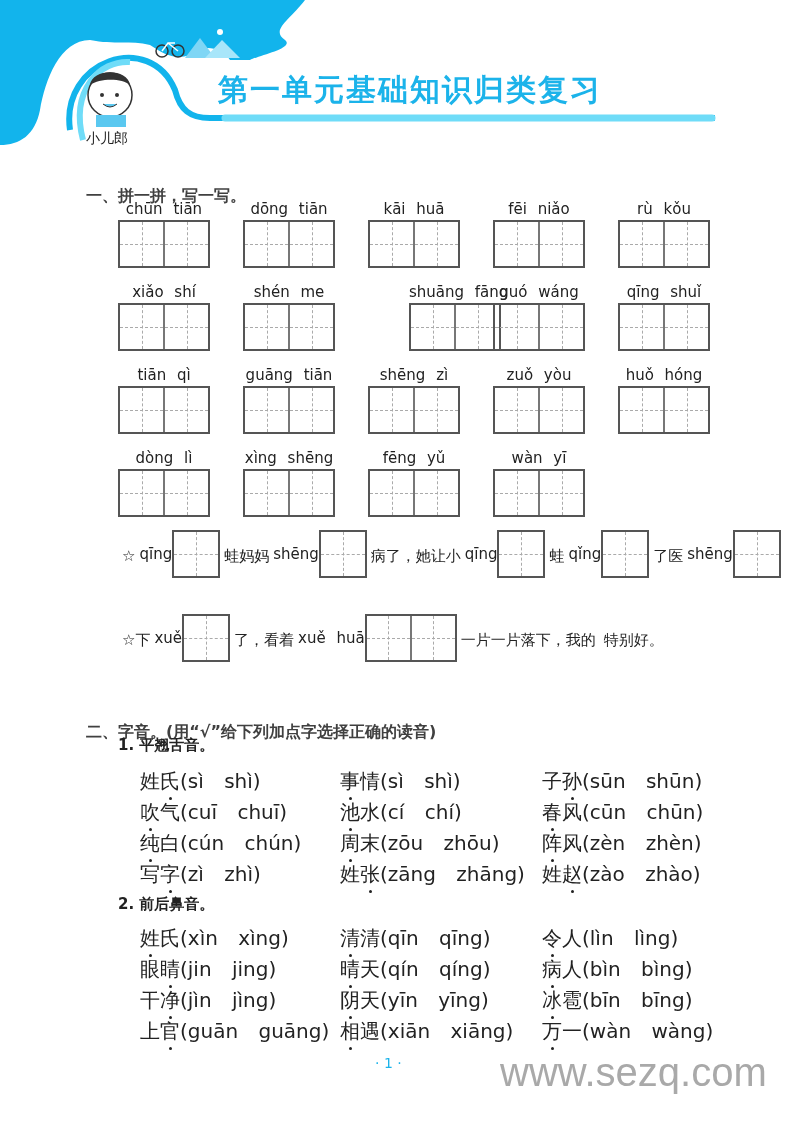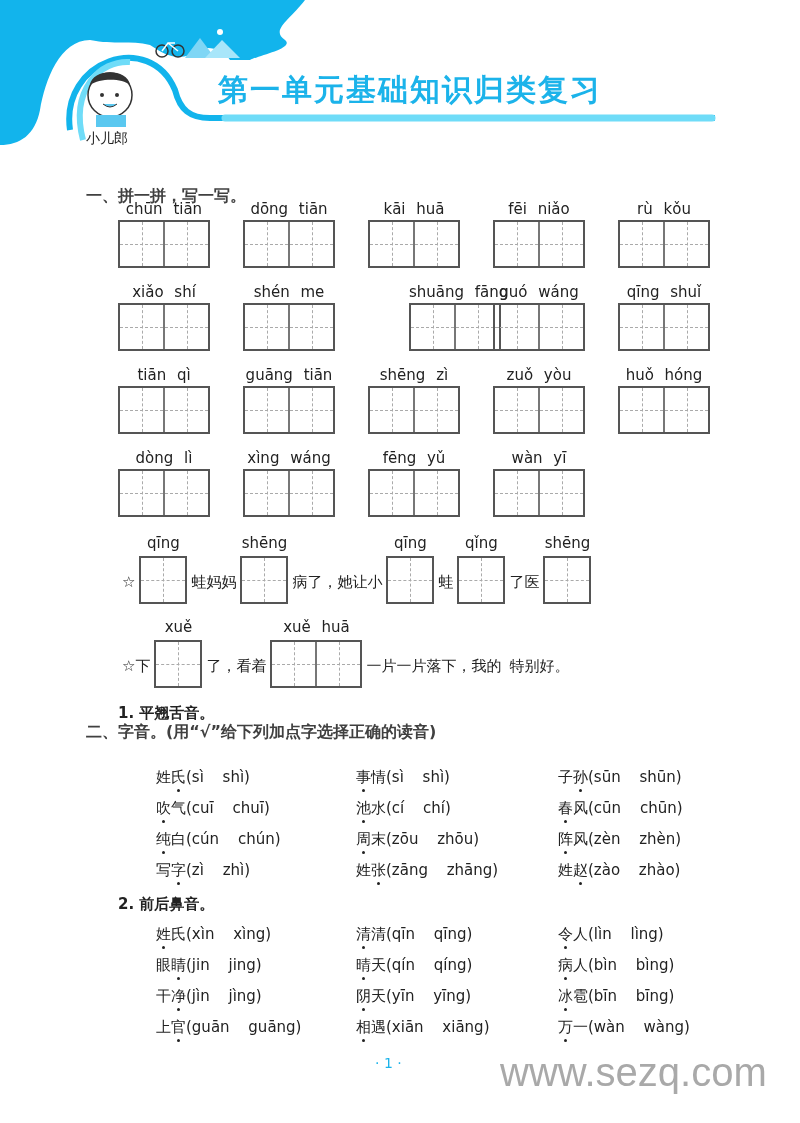--- a/index.html
+++ b/index.html
@@ -11,26 +11,26 @@
   .sec-title { position:absolute; left:86px; font-size:16px; color:#404040; font-weight:bold;margin-top:14px; }
   .grid-item { position:absolute; width:92px; }
   .py { text-align:center; font-size:15px; color:#222; height:22px; line-height:22px; white-space:nowrap; word-spacing:6px; }
   .box2 { width:88px; height:44px; border:2px solid #555; position:relative; display:flex; margin:0 auto; }
   .cell { flex:1; position:relative; }
   .cell + .cell { border-left:2px solid #777; }
   .cell::before { content:""; position:absolute; left:50%; top:0; bottom:0; border-left:1px dashed #aaa; }
   .cell::after { content:""; position:absolute; top:50%; left:0; right:0; border-top:1px dashed #aaa; }
   .sentence { position:absolute; left:118px; display:flex; align-items:flex-end; font-size:15px; }
   .sentence .txt { height:44px; line-height:44px; padding:0 4px; white-space:nowrap; }
-  .sb { display:flex; flex-direction:column; align-items:center; }
+  .sb { display:flex; flex-direction:row; align-items:center; }
   .sb .py { height:26px; line-height:26px; }
   .box1 { width:44px; height:44px; border:2px solid #555; position:relative; display:flex; }
   .box1w { width:88px; height:44px; border:2px solid #555; position:relative; display:flex; }
   .sub { position:absolute; left:118px; font-size:15px; font-weight:bold; color:#222; }
-  .qrow { position:absolute; font-size:15px; white-space:nowrap;margin-left:16px; }
+  .qrow { position:absolute; font-size:20px; white-space:nowrap; }
   .qrow .ch { position:relative; display:inline-block; }
   .qrow .ch.dot::after { content:""; position:absolute; left:50%; bottom:-5px; width:3px; height:3px; margin-left:-1.5px; border-radius:50%; background:#222; }
   .opt { word-spacing:14px; }
   .page-num { position:absolute; left:375px; top:1055px; color:#1bb3ea; font-size:14px; }
   .watermark { position:absolute; left:500px; top:1050px; color:#a9a9a9; font-size:40px; font-family:"Liberation Sans", sans-serif; }
 </style>
 </head>
 <body>
 
 <svg class="header-bg" viewBox="0 0 800 170">
@@ -170,21 +170,21 @@
       </div>
     </div>
     <div class="grid-item" style="left: 118px; top: 447px;">
       <div class="py">dòng lì</div>
       <div class="box2">
         <div class="cell"></div>
         <div class="cell"></div>
       </div>
     </div>
     <div class="grid-item" style="left: 243px; top: 447px;">
-      <div class="py">xìng wáng</div>
+      <div class="py">xìng shēng</div>
       <div class="box2">
         <div class="cell"></div>
         <div class="cell"></div>
       </div>
     </div>
     <div class="grid-item" style="left: 368px; top: 447px;">
       <div class="py">fēng yǔ</div>
       <div class="box2">
         <div class="cell"></div>
         <div class="cell"></div>
@@ -251,21 +251,21 @@
       <div class="box1w">
         <div class="cell"></div>
         <div class="cell"></div>
       </div>
     </div>
   <span class="txt">一片一片落下，我的</span>
   <span class="txt">特别好。</span>
 </div>
 
 <div class="sec-title" style="top:708px;">二、字音。(用“√”给下列加点字选择正确的读音)</div>
-<div class="sub" style="top:704px;text-align:right;">1. 平翘舌音。</div>
+<div class="sub" style="top:736px;text-align:right;">1. 平翘舌音。</div>
 <div id="part1">
     <div class="qrow" style="left: 140px; top: 768px;"><span class="ch">姓</span><span class="ch dot">氏</span><span class="opt">(sì shì)</span></div>
     <div class="qrow" style="left: 340px; top: 768px;"><span class="ch dot">事</span><span class="ch">情</span><span class="opt">(sì shì)</span></div>
     <div class="qrow" style="left: 542px; top: 768px;"><span class="ch">子</span><span class="ch dot">孙</span><span class="opt">(sūn shūn)</span></div>
     <div class="qrow" style="left: 140px; top: 799px;"><span class="ch dot">吹</span><span class="ch">气</span><span class="opt">(cuī chuī)</span></div>
     <div class="qrow" style="left: 340px; top: 799px;"><span class="ch dot">池</span><span class="ch">水</span><span class="opt">(cí chí)</span></div>
     <div class="qrow" style="left: 542px; top: 799px;"><span class="ch dot">春</span><span class="ch">风</span><span class="opt">(cūn chūn)</span></div>
     <div class="qrow" style="left: 140px; top: 830px;"><span class="ch dot">纯</span><span class="ch">白</span><span class="opt">(cún chún)</span></div>
     <div class="qrow" style="left: 340px; top: 830px;"><span class="ch dot">周</span><span class="ch">末</span><span class="opt">(zōu zhōu)</span></div>
     <div class="qrow" style="left: 542px; top: 830px;"><span class="ch dot">阵</span><span class="ch">风</span><span class="opt">(zèn zhèn)</span></div>

